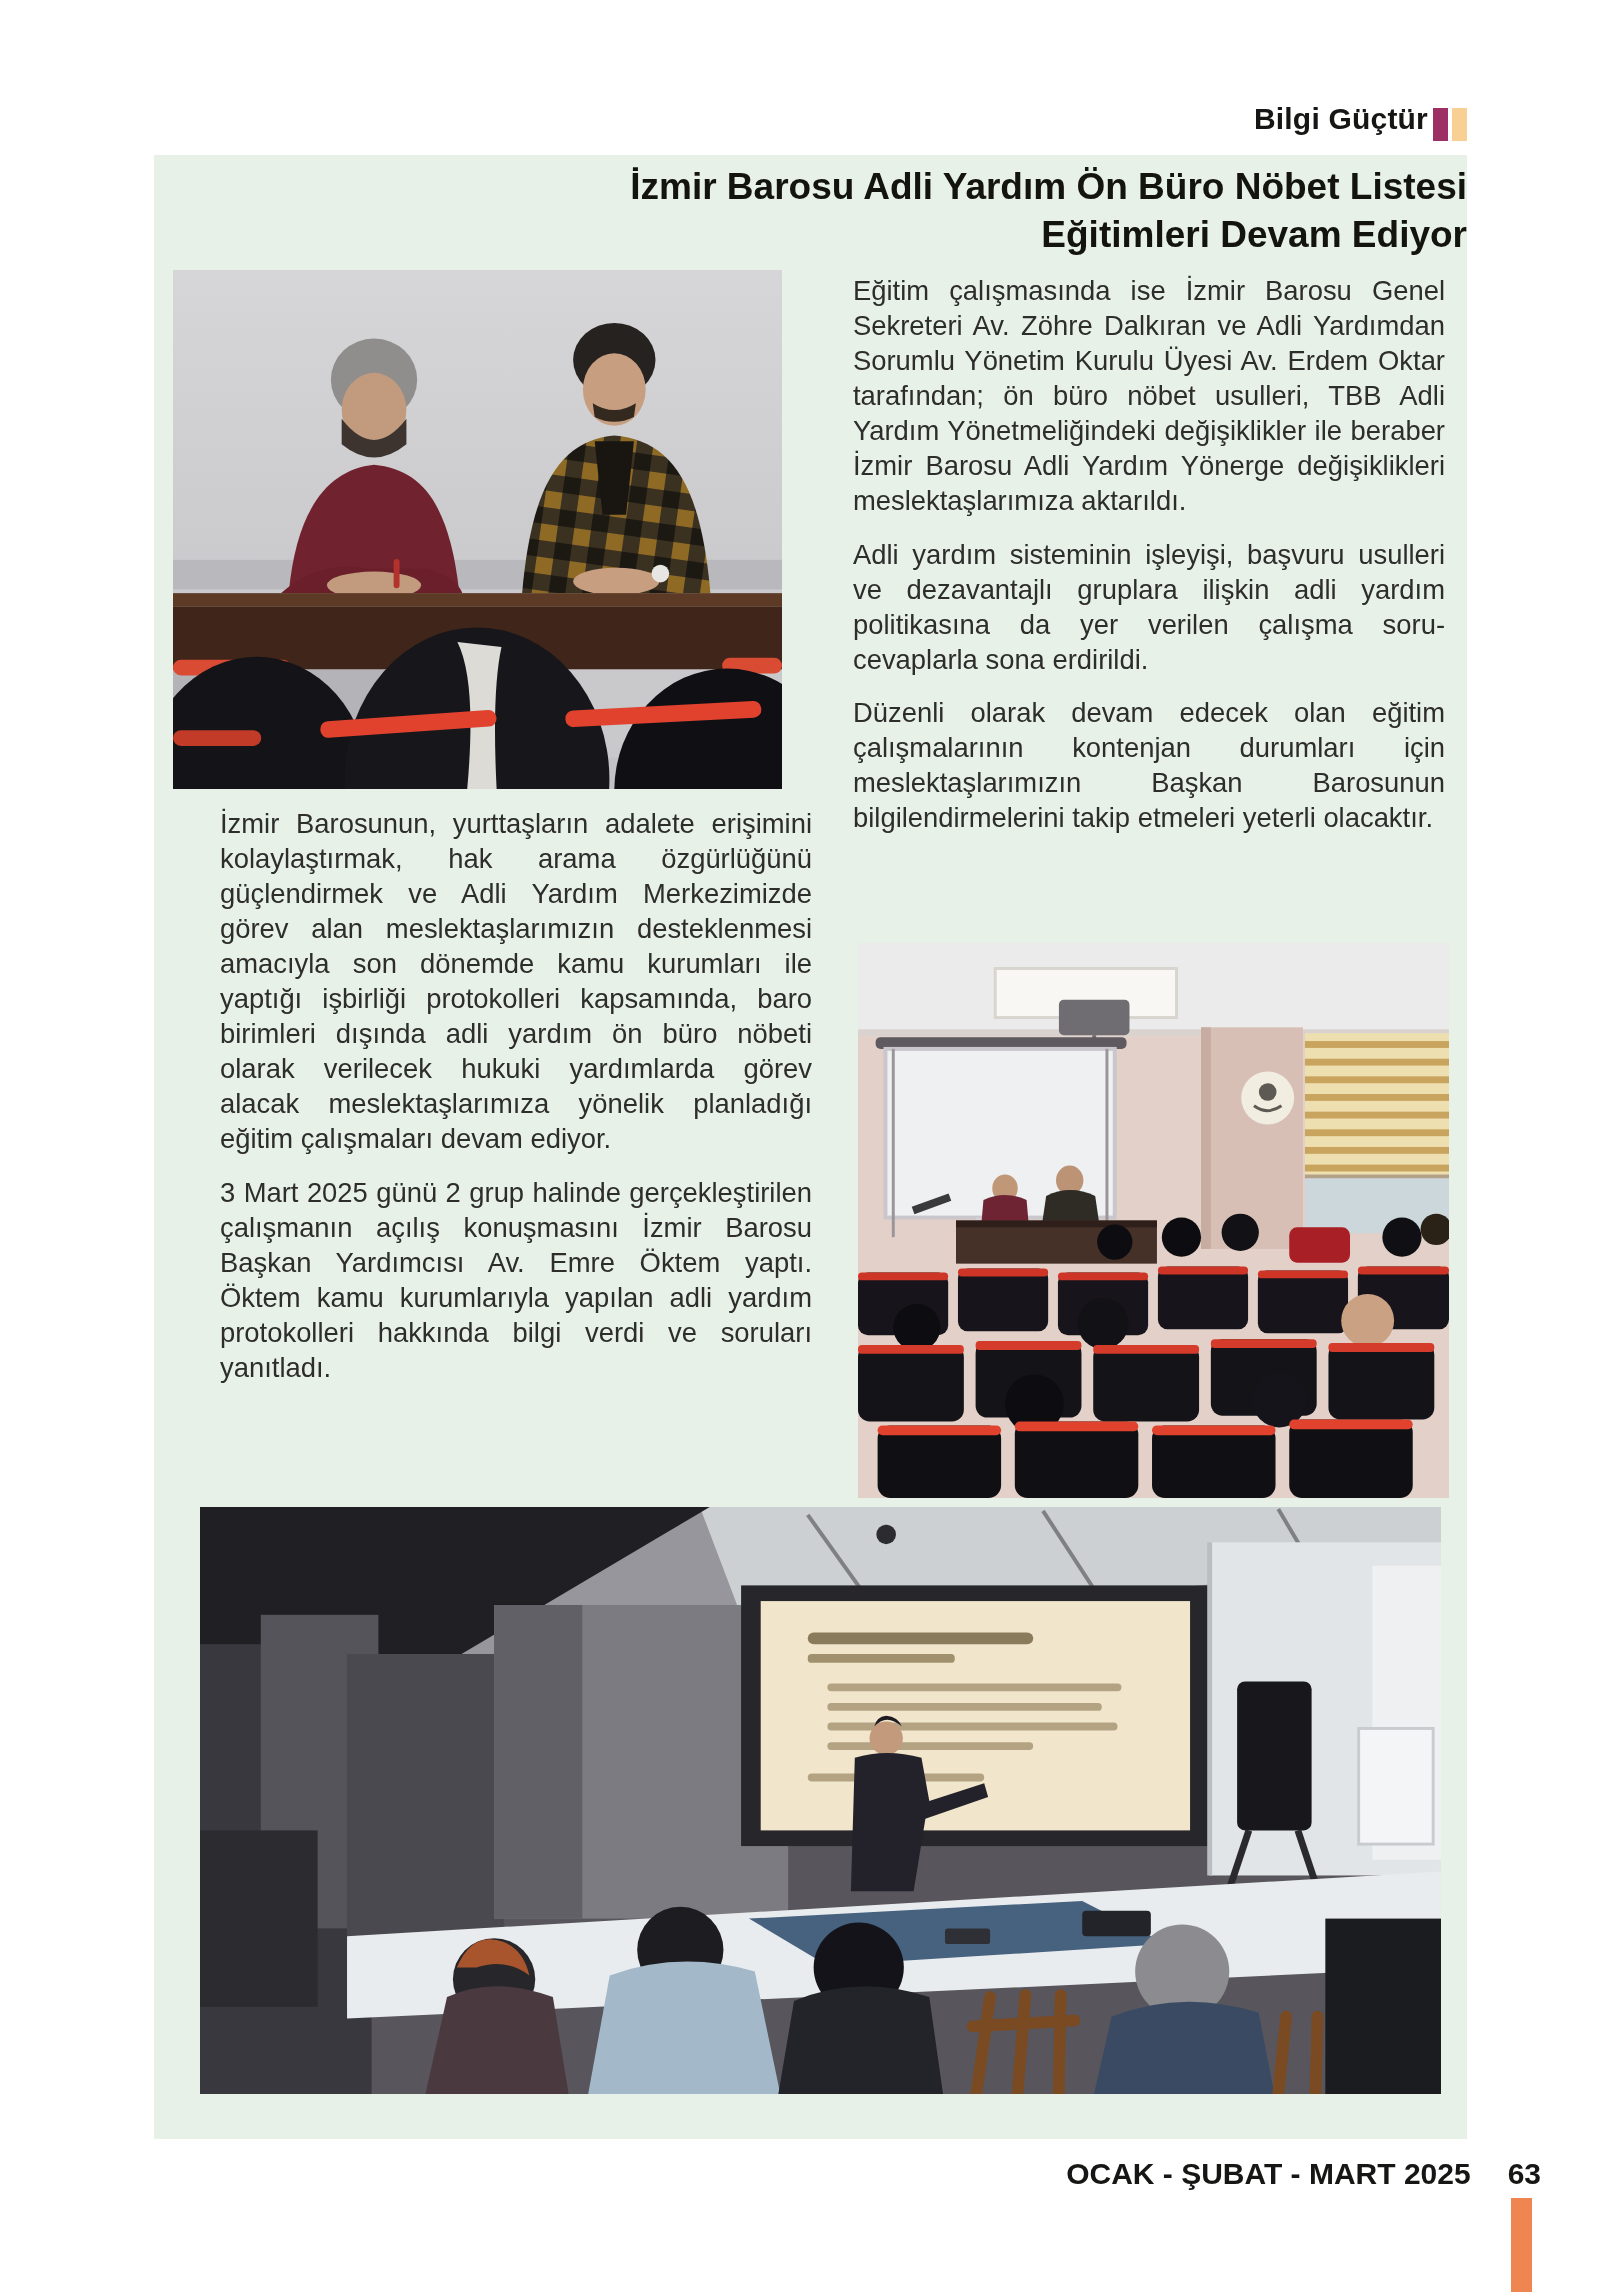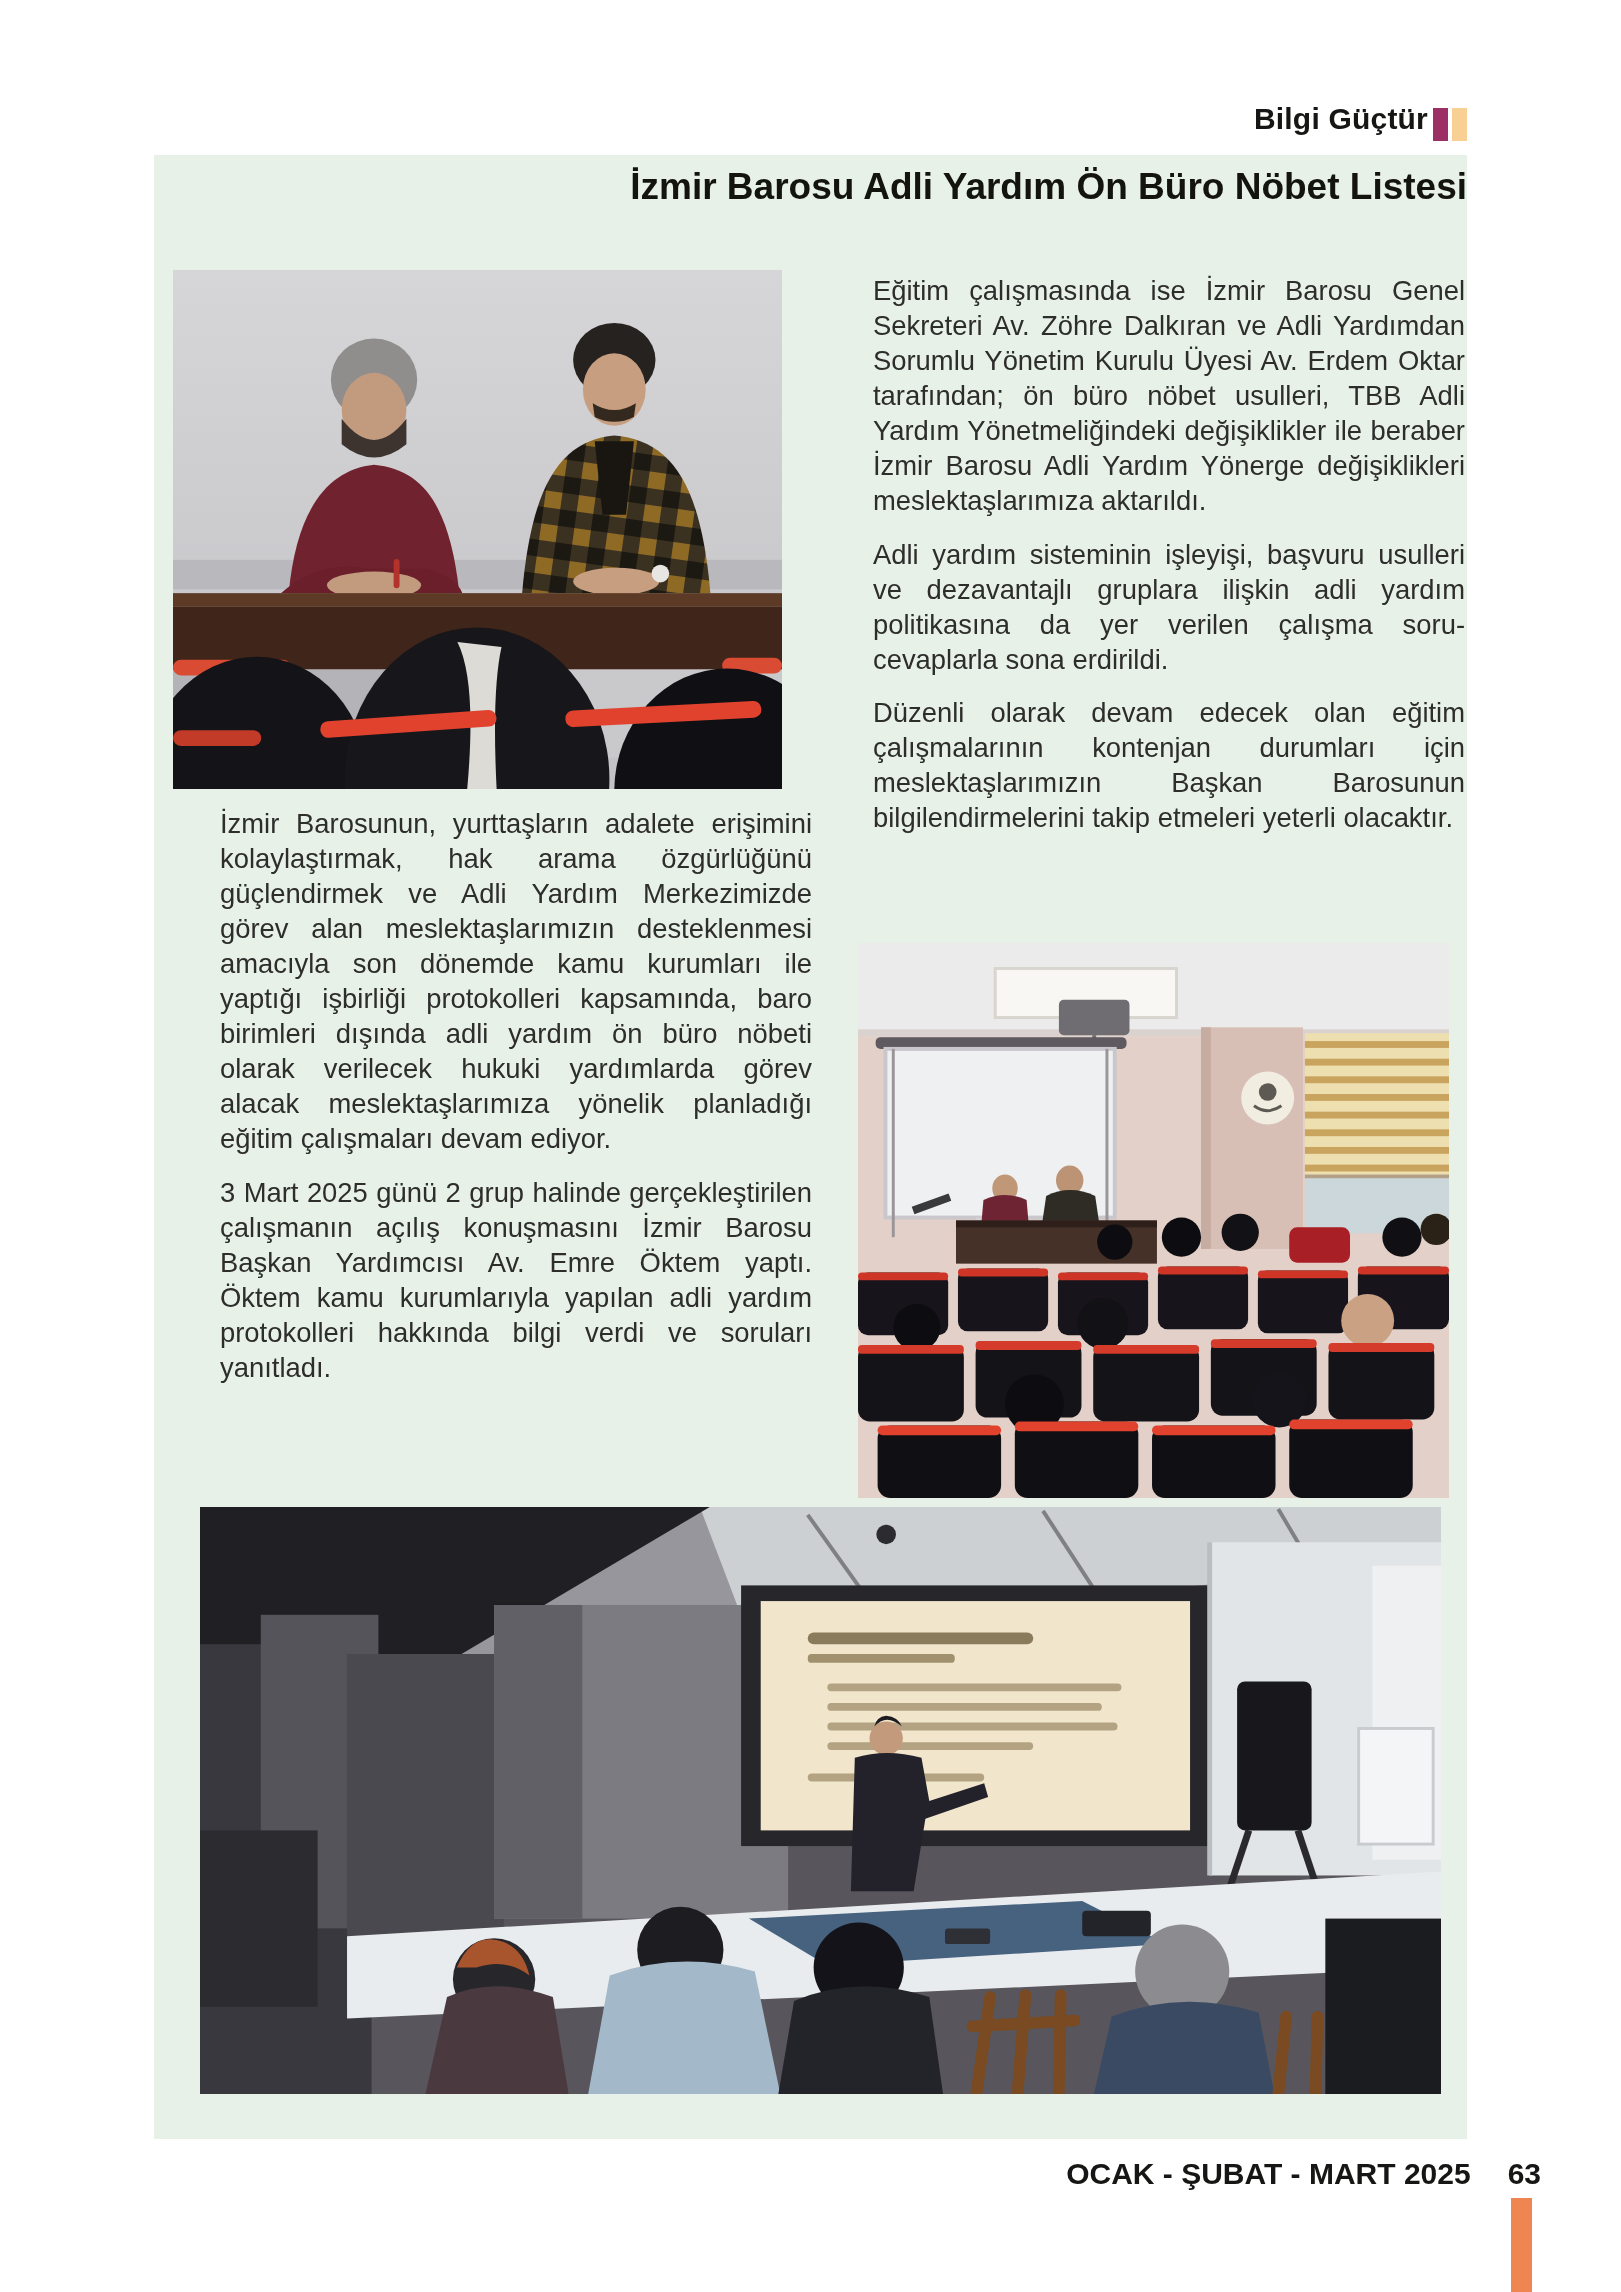--- a/index.html
+++ b/index.html
@@ -26,21 +26,21 @@
     text-align:right;font-size:37px;line-height:48px;font-weight:700;color:#14140f;
   }
   
   .col{
     position:absolute;width:592px;
     font-size:27.4px;line-height:35px;color:#2D2D2B;
     text-align:justify;
   }
   .col p{margin:0 0 18.6px 0;}
   .col-left{left:184px;top:806px;margin-left:36px;}
-  .col-right{left:853px;top:273px;margin-left:20px;}
+  .col-right{left:853px;top:273px;}
   
   .photo{position:absolute;display:block;}
   .photo svg{display:block;width:100%;height:100%;}
   .photo-1{left:173px;top:270px;width:609px;height:519px;}
   .photo-2{left:858px;top:943px;width:591px;height:555px;}
   .photo-3{left:200px;top:1507px;width:1241px;height:587px;}
   
   .footer{
     position:absolute;top:2157px;right:80px;
     display:flex;align-items:center;gap:37px;
@@ -55,20 +55,21 @@
 <body>
 
 <div class="brand">Bilgi Güçtür</div>
 <div class="accent-bar magenta"></div>
 <div class="accent-bar peach"></div>
 
 <div class="panel"></div>
 
 <div class="article-title">
   <div>İzmir Barosu Adli Yardım Ön Büro Nöbet Listesi</div>
+  <div>Eğitimleri Devam Ediyor</div>
 </div>
 
 <div class="photo photo-1">
   <svg viewBox="0 0 621 530" preserveAspectRatio="none">
     <defs>
       <linearGradient id="p1wall" x1="0" y1="0" x2="0" y2="1">
         <stop offset="0" stop-color="#d6d5d7"></stop>
           <stop offset="1" stop-color="#c2c1c5"></stop>
       </linearGradient>
       <pattern id="plaid" width="34" height="34" patternUnits="userSpaceOnUse" patternTransform="rotate(8)">

